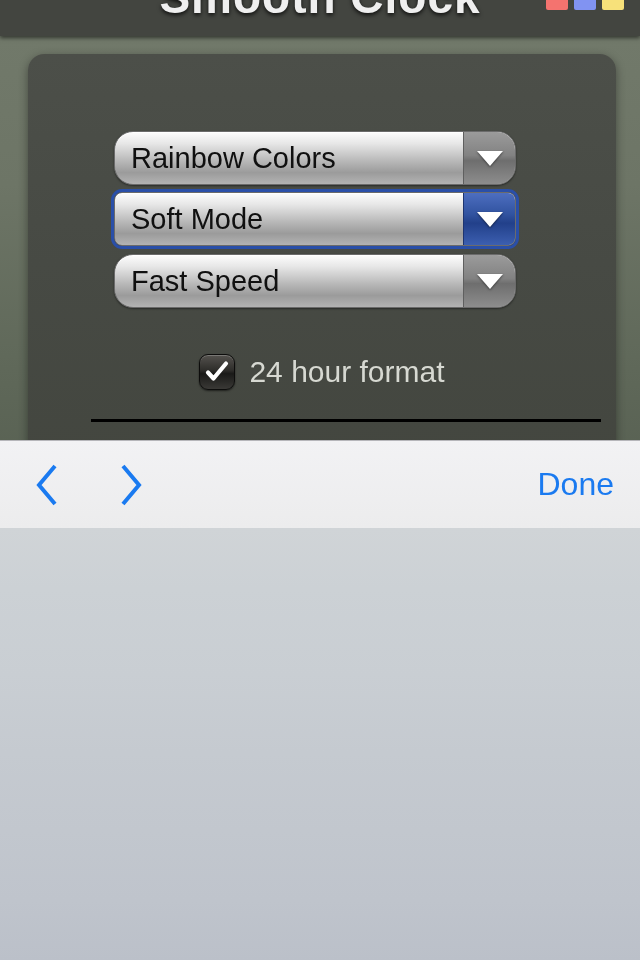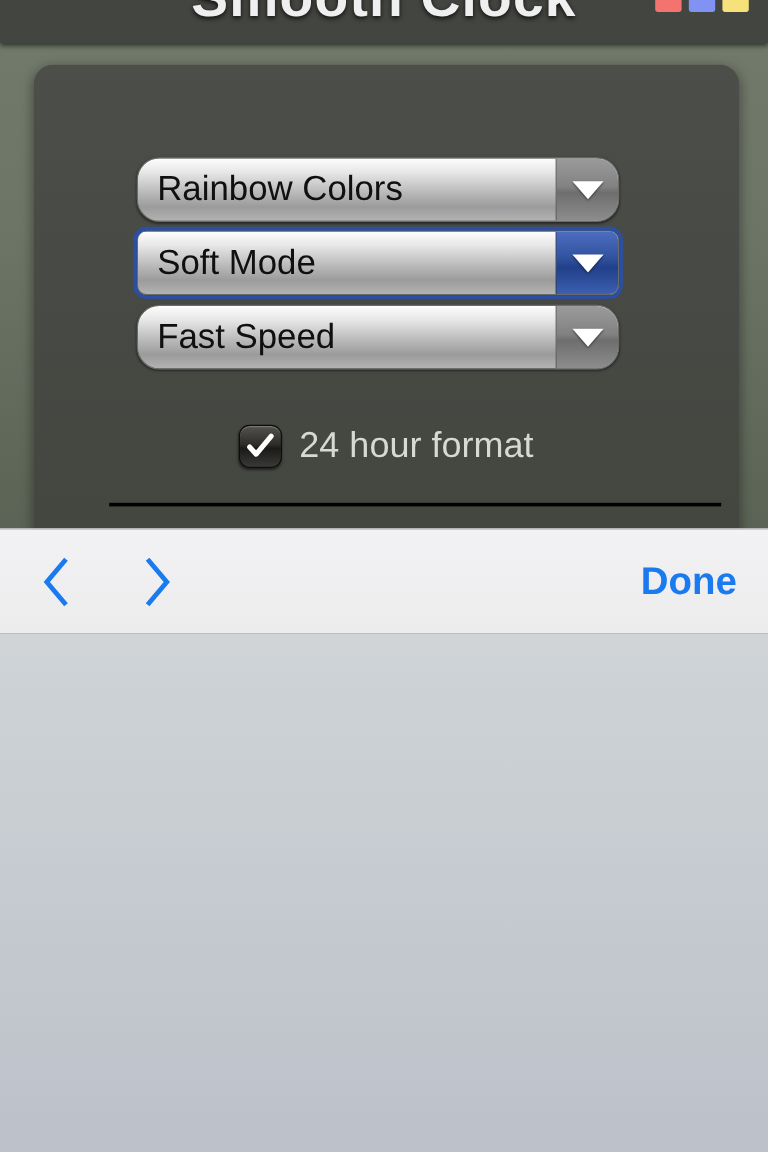--- a/index.html
+++ b/index.html
@@ -122,21 +122,21 @@
     width:62px; height:88px;
     display:flex; align-items:center; justify-content:center;
     background:none; border:none; cursor:pointer;
   }
   .nav-btn.prev { margin-left:16px; }
   .nav-btn.next { margin-left:22px; }
   .chev { display:block; }
   .spacer { flex:1; }
   .done-btn {
     margin-right:26px;
-    font-size:32px; font-weight:bold; color:#1a7af0;
+    font-size:32px; font-weight:normal; color:#1a7af0;
     background:none; border:none; cursor:pointer;
     font-family:"Liberation Sans", sans-serif;
   }
 
   
   .picker {
     position:absolute; left:0; top:528px; width:640px; height:432px;
     background:linear-gradient(180deg,#d0d4d7 0%,#ccd1d5 14%,#c9ced3 34%,#c5cad0 52%,#c2c7ce 70%,#bfc4cc 86%,#bbc0c9 100%);
     overflow:hidden;
   }

